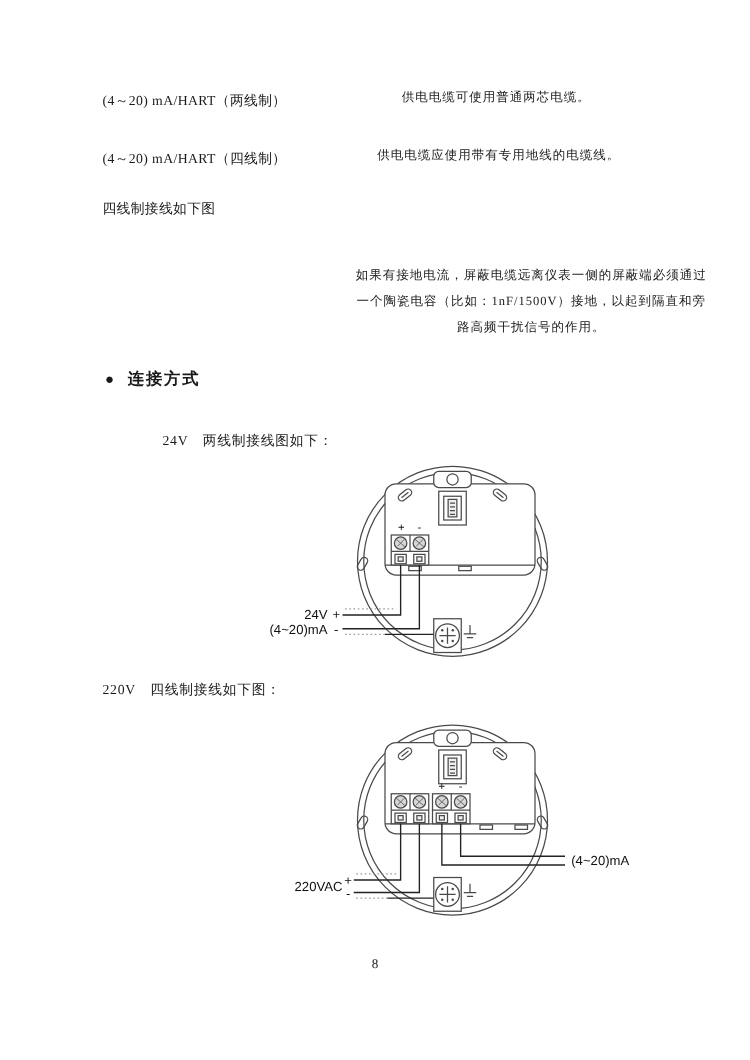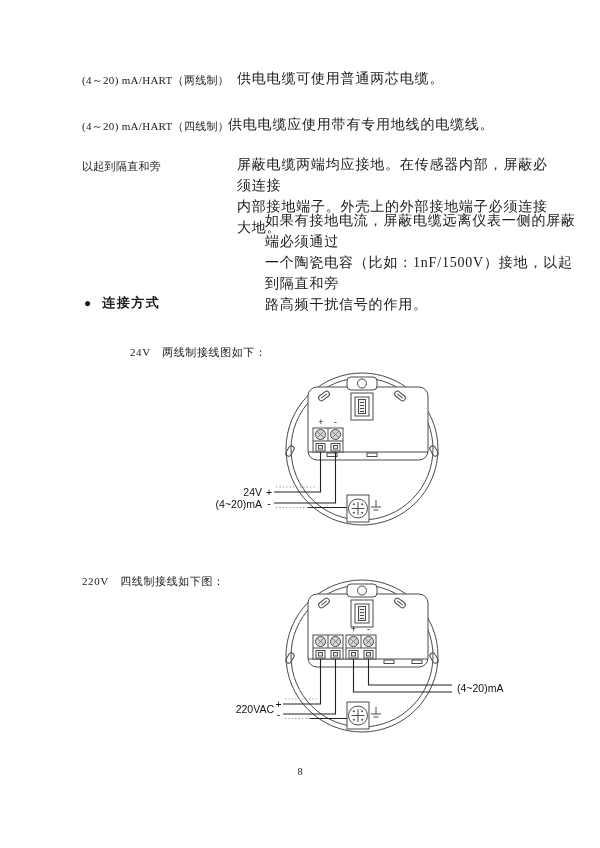--- a/index.html
+++ b/index.html
@@ -5,21 +5,21 @@
   * { margin:0; padding:0; box-sizing:border-box; }
   html,body { background:#ffffff; }
   body {
     width:600px; height:848px;
     font-family:"Liberation Serif","DejaVu Serif",serif;
     color:#1a1a1a;
   }
   .page { position:relative; width:600px; height:776px; background:#fff; overflow:hidden; }
   .abs { position:absolute; }
   .term { font-size:11px; letter-spacing:0.3px; white-space:pre; }
-  .desc { font-size:14px; letter-spacing:0.8px; line-height:21px; white-space:pre-line; width:320px; }
+  .desc { font-size:10px; letter-spacing:0.8px; line-height:21px; white-space:pre-line; width:320px;text-align:center; }
   .section-head { display:flex; align-items:center; }
   .section-bullet { font-size:12px; line-height:1; }
   .section-title { font-size:13px; font-weight:bold; letter-spacing:1.5px; margin-left:11px;font-family:Liberation Serif, serif; }
   .caption { font-size:11px; letter-spacing:0.6px; white-space:pre; }
   .pageno { left:0; top:766px; width:600px; text-align:center; font-size:10.5px; }
   .fig { position:absolute; }
   
   .ln   { stroke:#4a4a4a; fill:none; stroke-width:1; }
   .fw   { fill:#ffffff; }
   .scr  { fill:#d6d6d6; }
@@ -33,25 +33,23 @@
 </style>
 </head>
 <body>
 
 <div class="page">
 
   <div class="abs term" style="left:82px; top:73px;">(4～20) mA/HART（两线制）</div>
   <div class="abs desc" style="left:237px; top:68px;">供电电缆可使用普通两芯电缆。</div>
 
   <div class="abs term" style="left:82px; top:119px;">(4～20) mA/HART（四线制）</div>
-  <div class="abs desc" style="left:228px; top:114px;">供电电缆应使用带有专用地线的电缆线。</div>
-
-  <div class="abs term" style="left:82px; top:159px;">以起到隔直和旁</div>
-  <div class="abs desc" style="left:237px; top:154px;">屏蔽电缆两端均应接地。在传感器内部，屏蔽必须连接
-内部接地端子。外壳上的外部接地端子必须连接大地。</div>
+  <div class="abs desc" style="left:239px; top:114px;">供电电缆应使用带有专用地线的电缆线。</div>
+
+  <div class="abs term" style="left:82px; top:159px;">四线制接线如下图</div>
 
   <div class="abs term" style="left:82px; top:214px;"></div>
   <div class="abs desc" style="left:237px; top:210px;margin-left:28px;">如果有接地电流，屏蔽电缆远离仪表一侧的屏蔽端必须通过
 一个陶瓷电容（比如：1nF/1500V）接地，以起到隔直和旁
 路高频干扰信号的作用。</div>
 
   <div class="abs section-head" style="left:84px; top:294px;">
     <span class="section-bullet">●</span>
     <span class="section-title">连接方式</span>
   </div>
@@ -130,21 +128,21 @@
     </g>
     <path class="ln" d="M186,132 V139 M181,139 H191 M183.5,142 H188.5"></path>
     <g>
       <text class="dlabel" x="72" y="127.5" text-anchor="end">24V</text>
       <text class="dlabel" x="79" y="127.5" text-anchor="middle">+</text>
       <text class="dlabel" x="72" y="139.5" text-anchor="end">(4~20)mA</text>
       <text class="dlabel" x="79" y="139" text-anchor="middle">-</text>
     </g>
   </svg>
 
-  <div class="abs caption" style="left:82px; top:544px;margin-top:30px;">220V　四线制接线如下图：</div>
+  <div class="abs caption" style="left:82px; top:544px;">220V　四线制接线如下图：</div>
 
   <svg class="fig" style="left:190px; top:575px;" width="335" height="170" viewBox="0 0 335 170">
     <g>
       <circle class="ln" cx="172" cy="81" r="76"></circle>
       <circle class="ln" cx="172" cy="81" r="71"></circle>
     </g>
     <g>
       <rect class="ln fw" x="118" y="19" width="120" height="73" rx="9"></rect>
       <line class="ln" x1="118" y1="84" x2="238" y2="84"></line>
       <rect class="ln" x="194" y="85" width="10" height="3.5"></rect>

